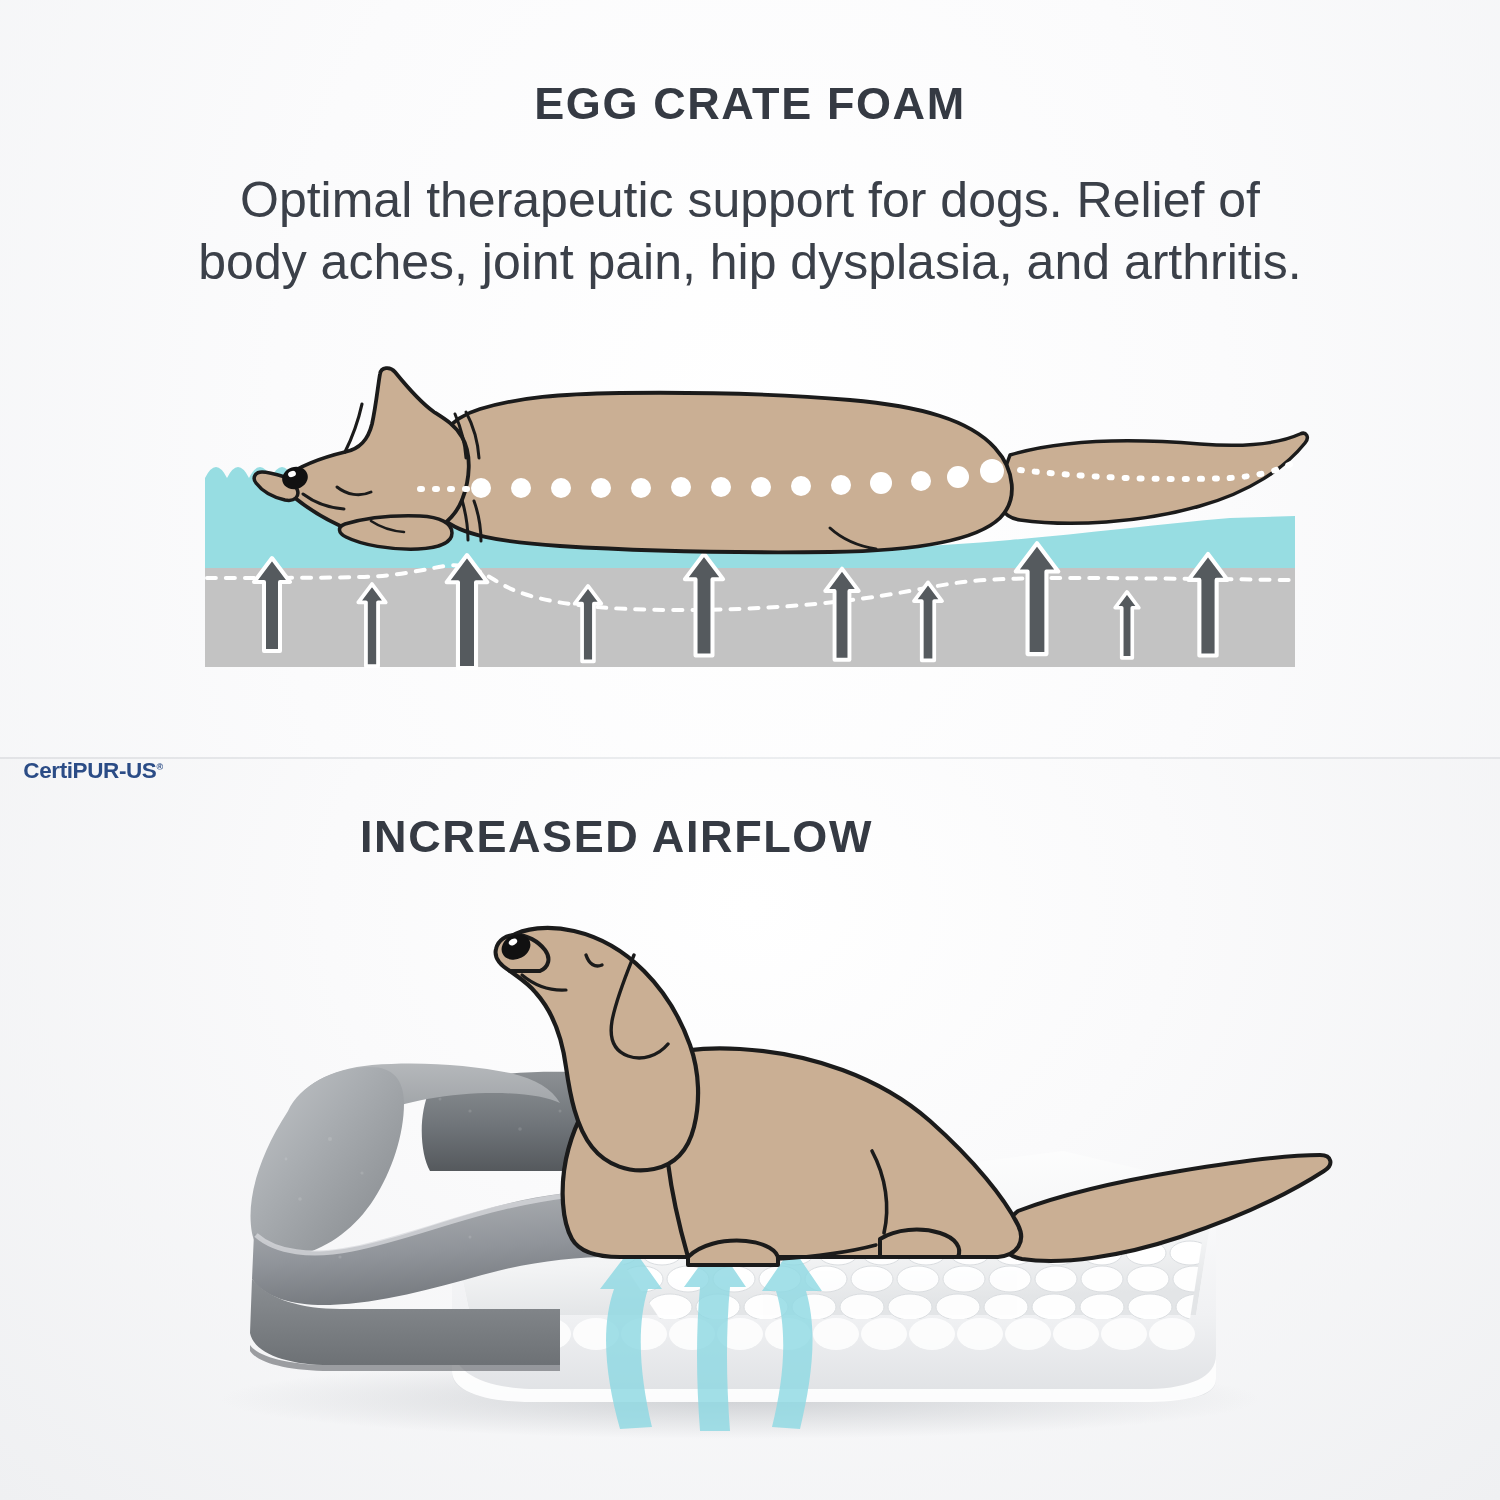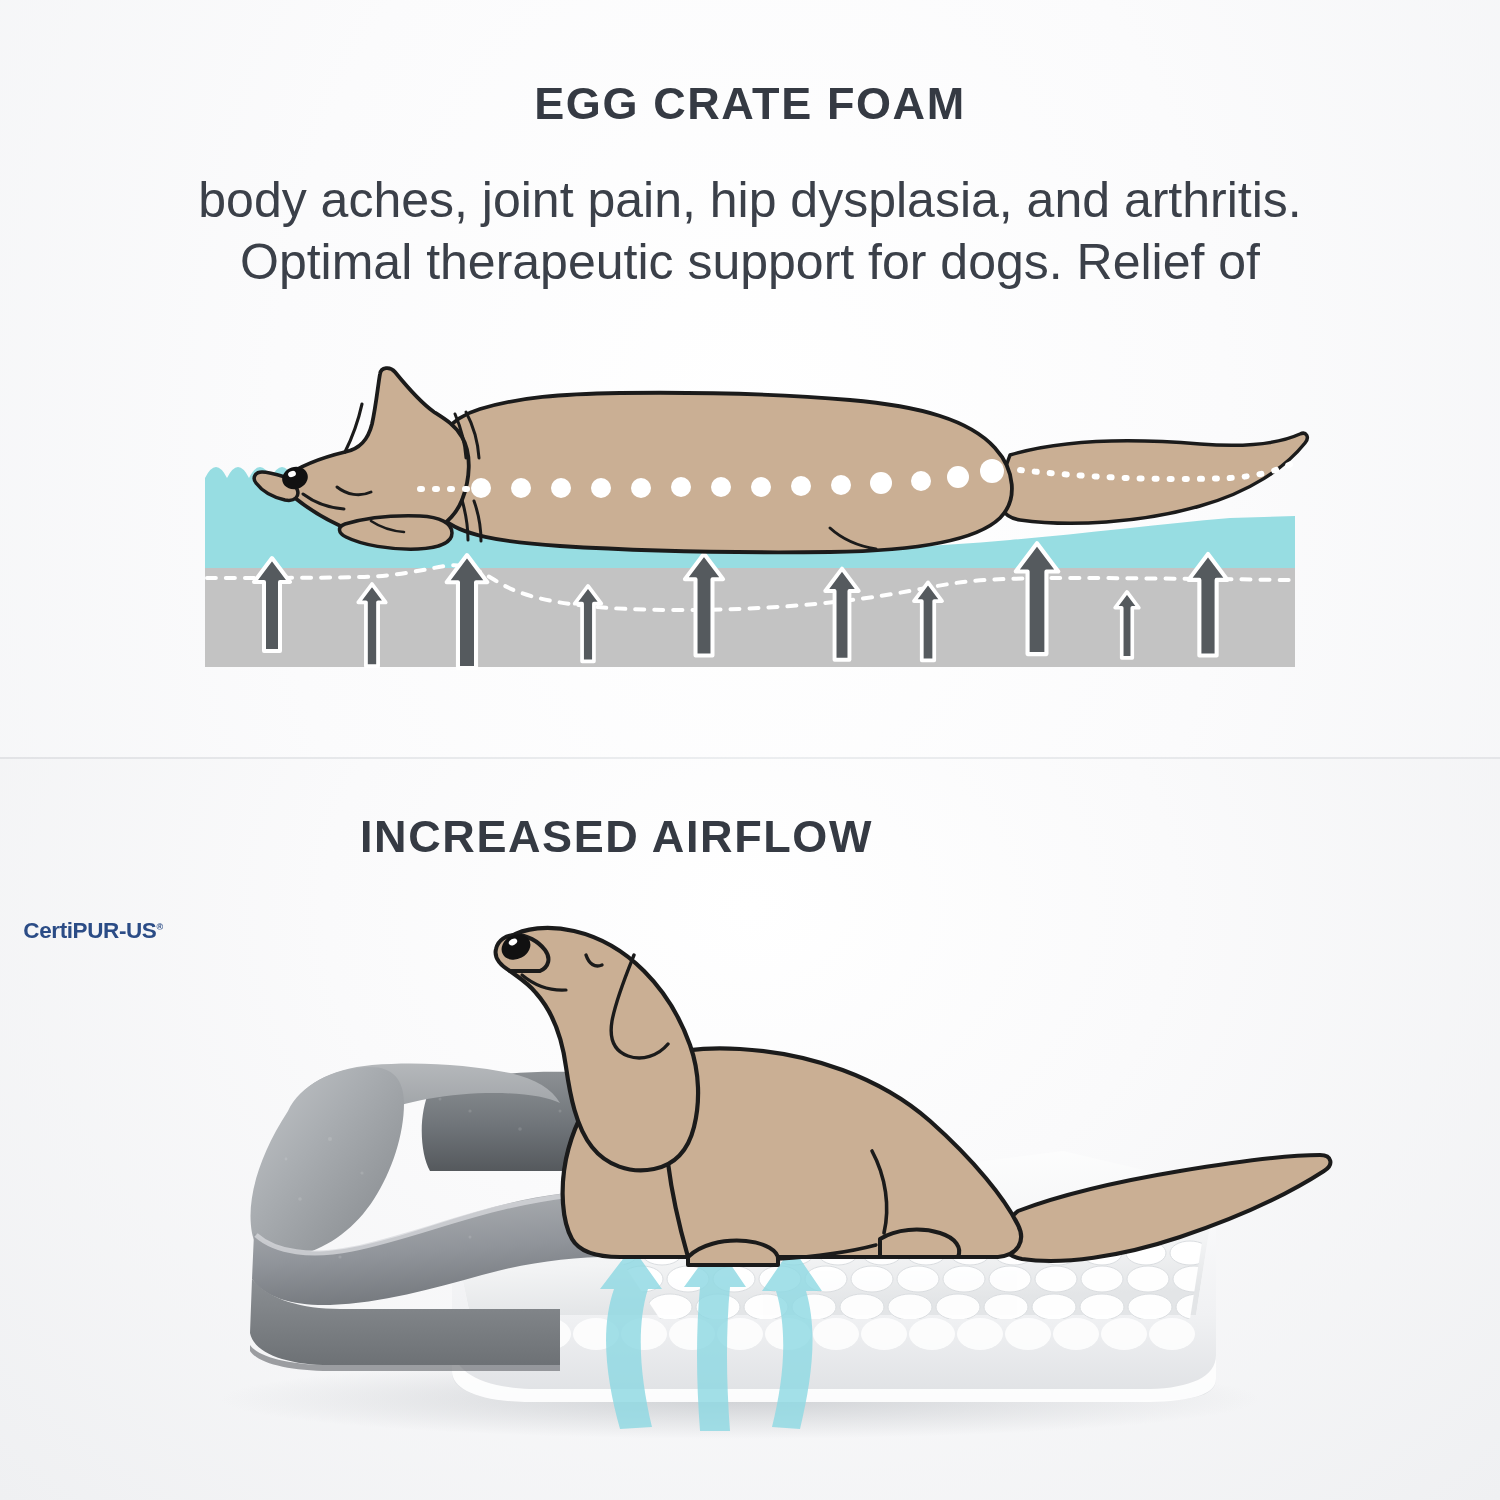--- a/index.html
+++ b/index.html
@@ -45,41 +45,41 @@
     background:radial-gradient(ellipse at 50% 20%, #ffffff 0%, #fafafb 40%, #eff0f2 100%);
   }
   #title-airflow{
     position:absolute; left:0; top:52px; width:1233px; text-align:center;
     font-size:45px; font-weight:bold; letter-spacing:1.6px; color:#353a43;
   }
 
   #scene{ position:absolute; left:0; top:0; width:1500px; height:741px; }
   #badge-text-center{
     position:absolute; left:0; top:0; width:186px; height:186px;
-    display:flex; align-items:flex-end; justify-content:center;
+    display:flex; align-items:flex-start; justify-content:center;
     pointer-events:none;
   }
   #badge-center-label{
     font-size:22.5px; font-weight:bold; color:#2b4c86;
     letter-spacing:-0.4px; transform:translateY(-1px);
   }
   #badge-reg{ font-size:9px; vertical-align:super; }
 </style>
 </head>
 <body>
 
 <div id="page">
 
   <div id="panel-top">
 
     <div id="title-eggcrate">EGG CRATE FOAM</div>
 
     <div id="subtitle-eggcrate">
+      <div>Optimal therapeutic support for dogs. Relief of</div>
       <div>body aches, joint pain, hip dysplasia, and arthritis.</div>
-      <div>Optimal therapeutic support for dogs. Relief of</div>
     </div>
 
     <svg class="dogtop" viewBox="0 0 1500 757">
       <defs>
         <clipPath id="clipFoam">
           <rect x="205" y="455" width="1090" height="212"></rect>
         </clipPath>
       </defs>
 
       <rect x="205" y="568" width="1090" height="99" fill="#c3c3c3"></rect>

